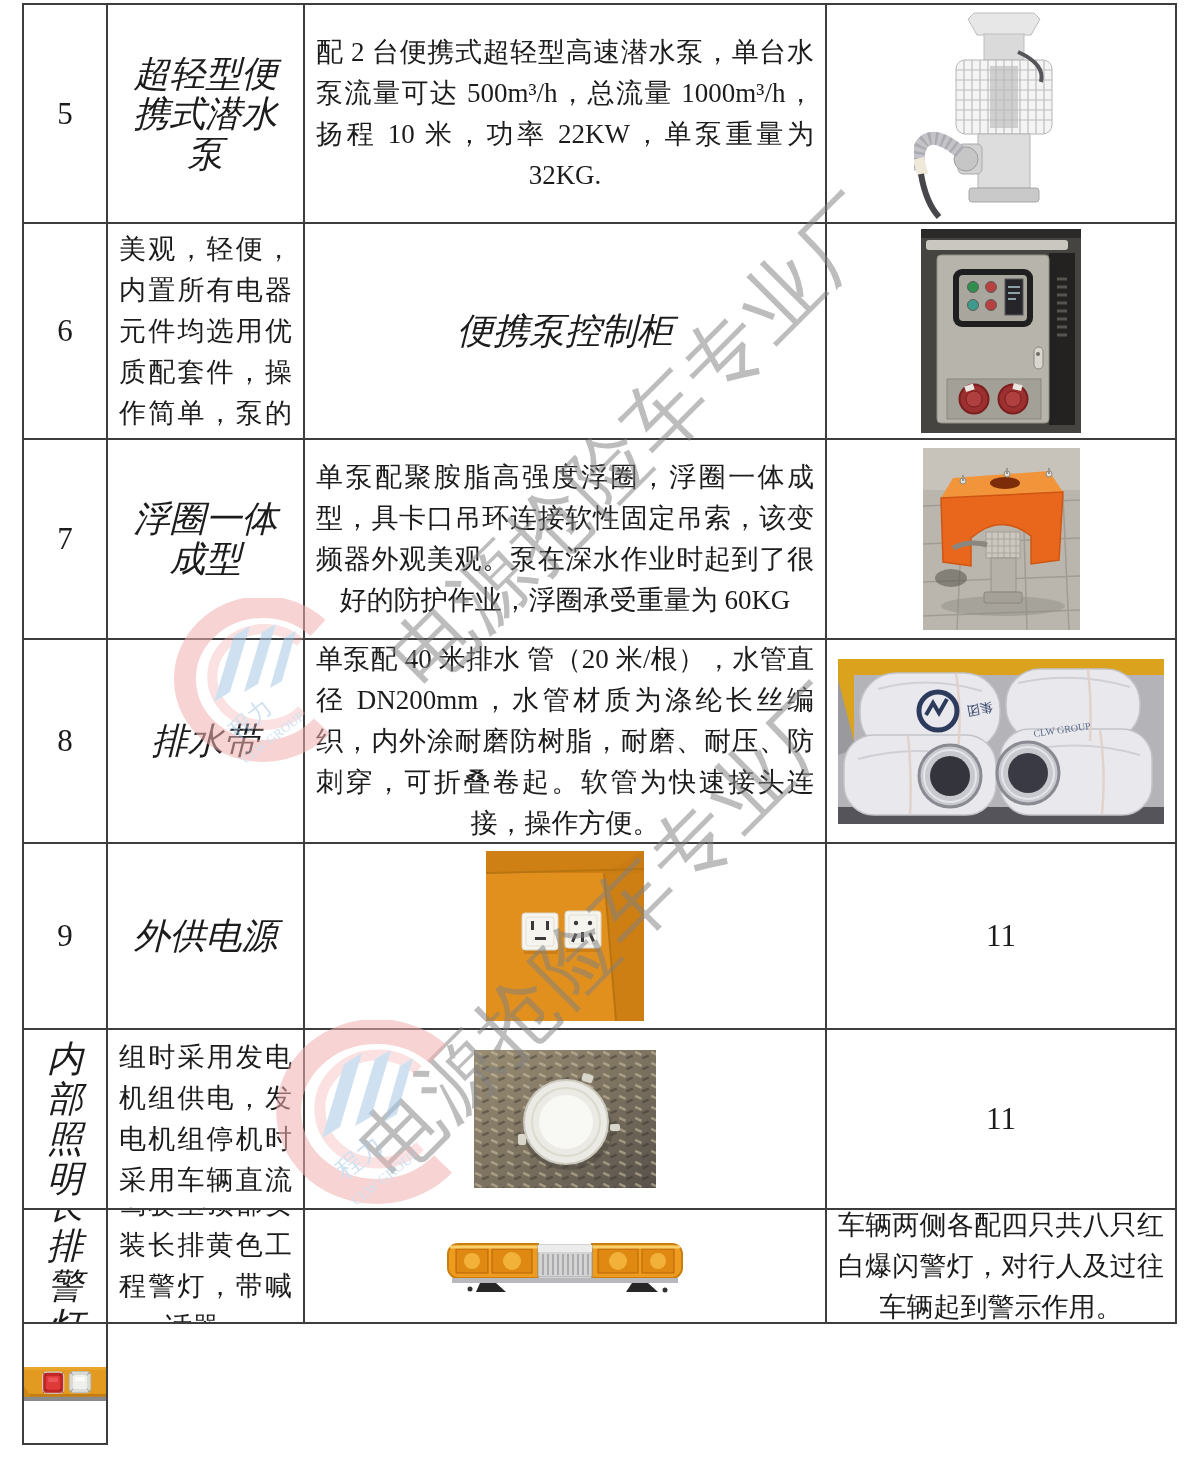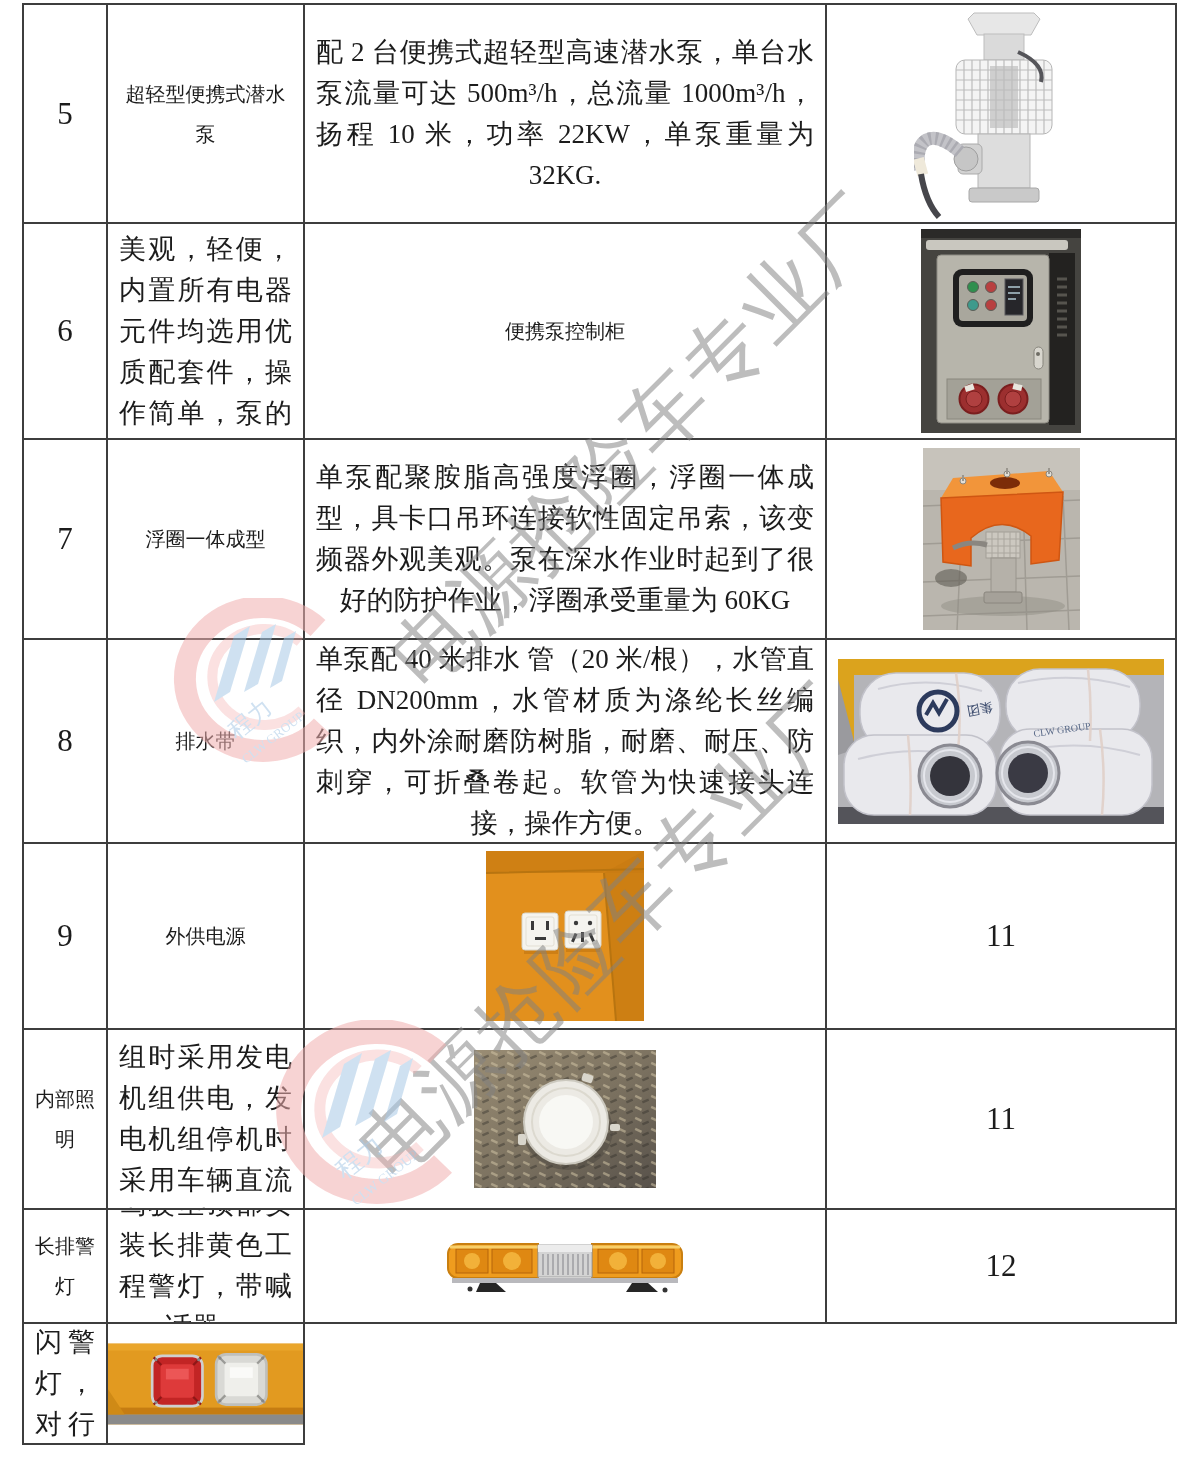--- a/index.html
+++ b/index.html
@@ -14,21 +14,21 @@
     grid-template-rows:219px 216px 200px 204px 186px 180px 114px 121px;
     border-top:2px solid #3d3d3d;border-left:2px solid #3d3d3d;
     background:transparent;
   }
   .cell{
     border-right:2px solid #3d3d3d;border-bottom:2px solid #3d3d3d;
     box-sizing:border-box;display:flex;align-items:center;justify-content:center;
     overflow:hidden;
   }
   .cell.num{font-size:31px;}
-  .cell.name{font-size:20px;line-height:40px;text-align:center;padding:0 10px;}
+  .cell.name{font-size:36px;line-height:40px;text-align:center;padding:0 10px;font-style:italic;}
   .cell.desc{padding:10px 11px;}
   .cell.desc .dtext{
     width:100%;font-size:27px;line-height:41px;
     text-align:justify;text-align-last:center;
   }
   .cell.photo{padding:0;}
 
   
   .wm{position:absolute;pointer-events:none;z-index:6;}
   .wm-text{
@@ -272,21 +272,20 @@
         <rect x="98" y="16" width="54" height="7" fill="#ececec"></rect>
         <path d="M103,25 v21 M108,25 v21 M113,25 v21 M118,25 v21 M123,25 v21 M128,25 v21 M133,25 v21 M138,25 v21 M143,25 v21 M148,25 v21" stroke="#9d9da1" stroke-width="1.5"></path>
         <rect x="12" y="49" width="226" height="5" fill="#b9b9bd"></rect>
         <path d="M40,54 h16 l10,9 h-30 z" fill="#262626"></path>
         <path d="M192,54 h16 l10,9 h-32 z" fill="#262626"></path>
         <circle cx="30" cy="60" r="2.5" fill="#333"></circle>
         <circle cx="225" cy="61" r="2.5" fill="#333"></circle>
       </svg>
     </div>
 
-    <div class="cell num">12</div>
     <div class="cell desc">
         <div class="dtext">车辆两侧各配四只共八只红白爆闪警灯，对行人及过往车辆起到警示作用。</div>
       </div>
     <div class="cell photo">
       <svg width="256" height="106" viewBox="0 0 256 106">
         <rect width="256" height="106" fill="#e29a20"></rect>
         <rect width="256" height="9" fill="#eaa62c"></rect>
         <rect x="0" y="84" width="256" height="9" fill="#c57c12"></rect>
         <rect x="0" y="93" width="256" height="13" fill="#8a8a8a"></rect>
         <path d="M0,60 L22,93 L0,93 Z" fill="#cf8a16"></path>

